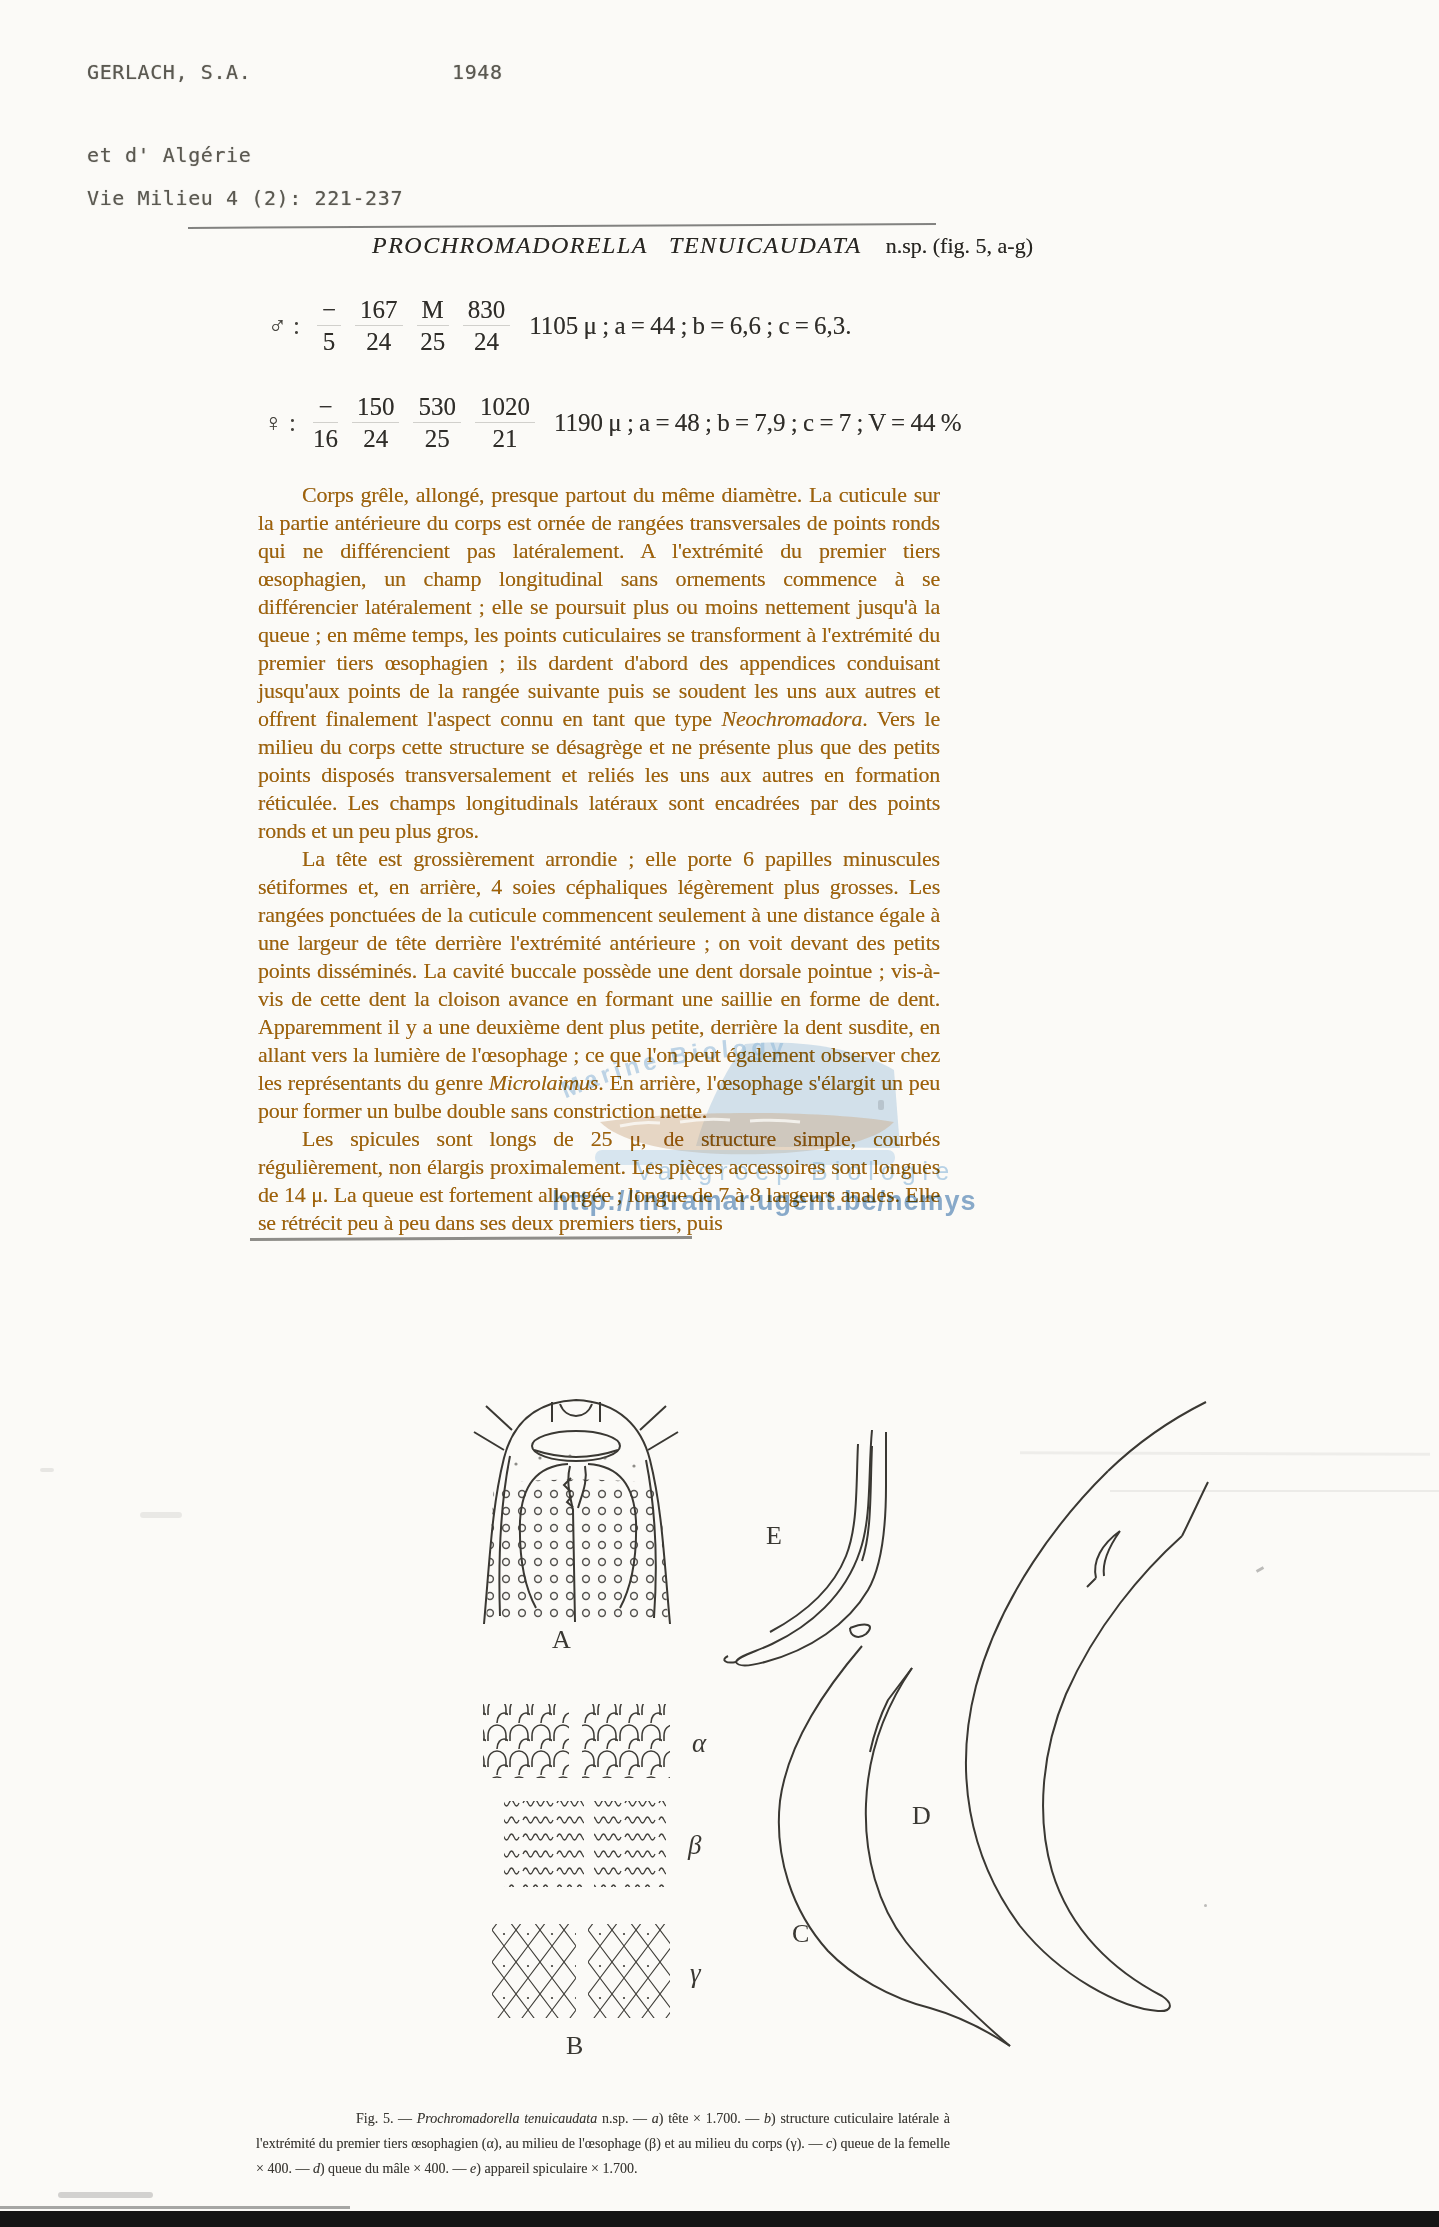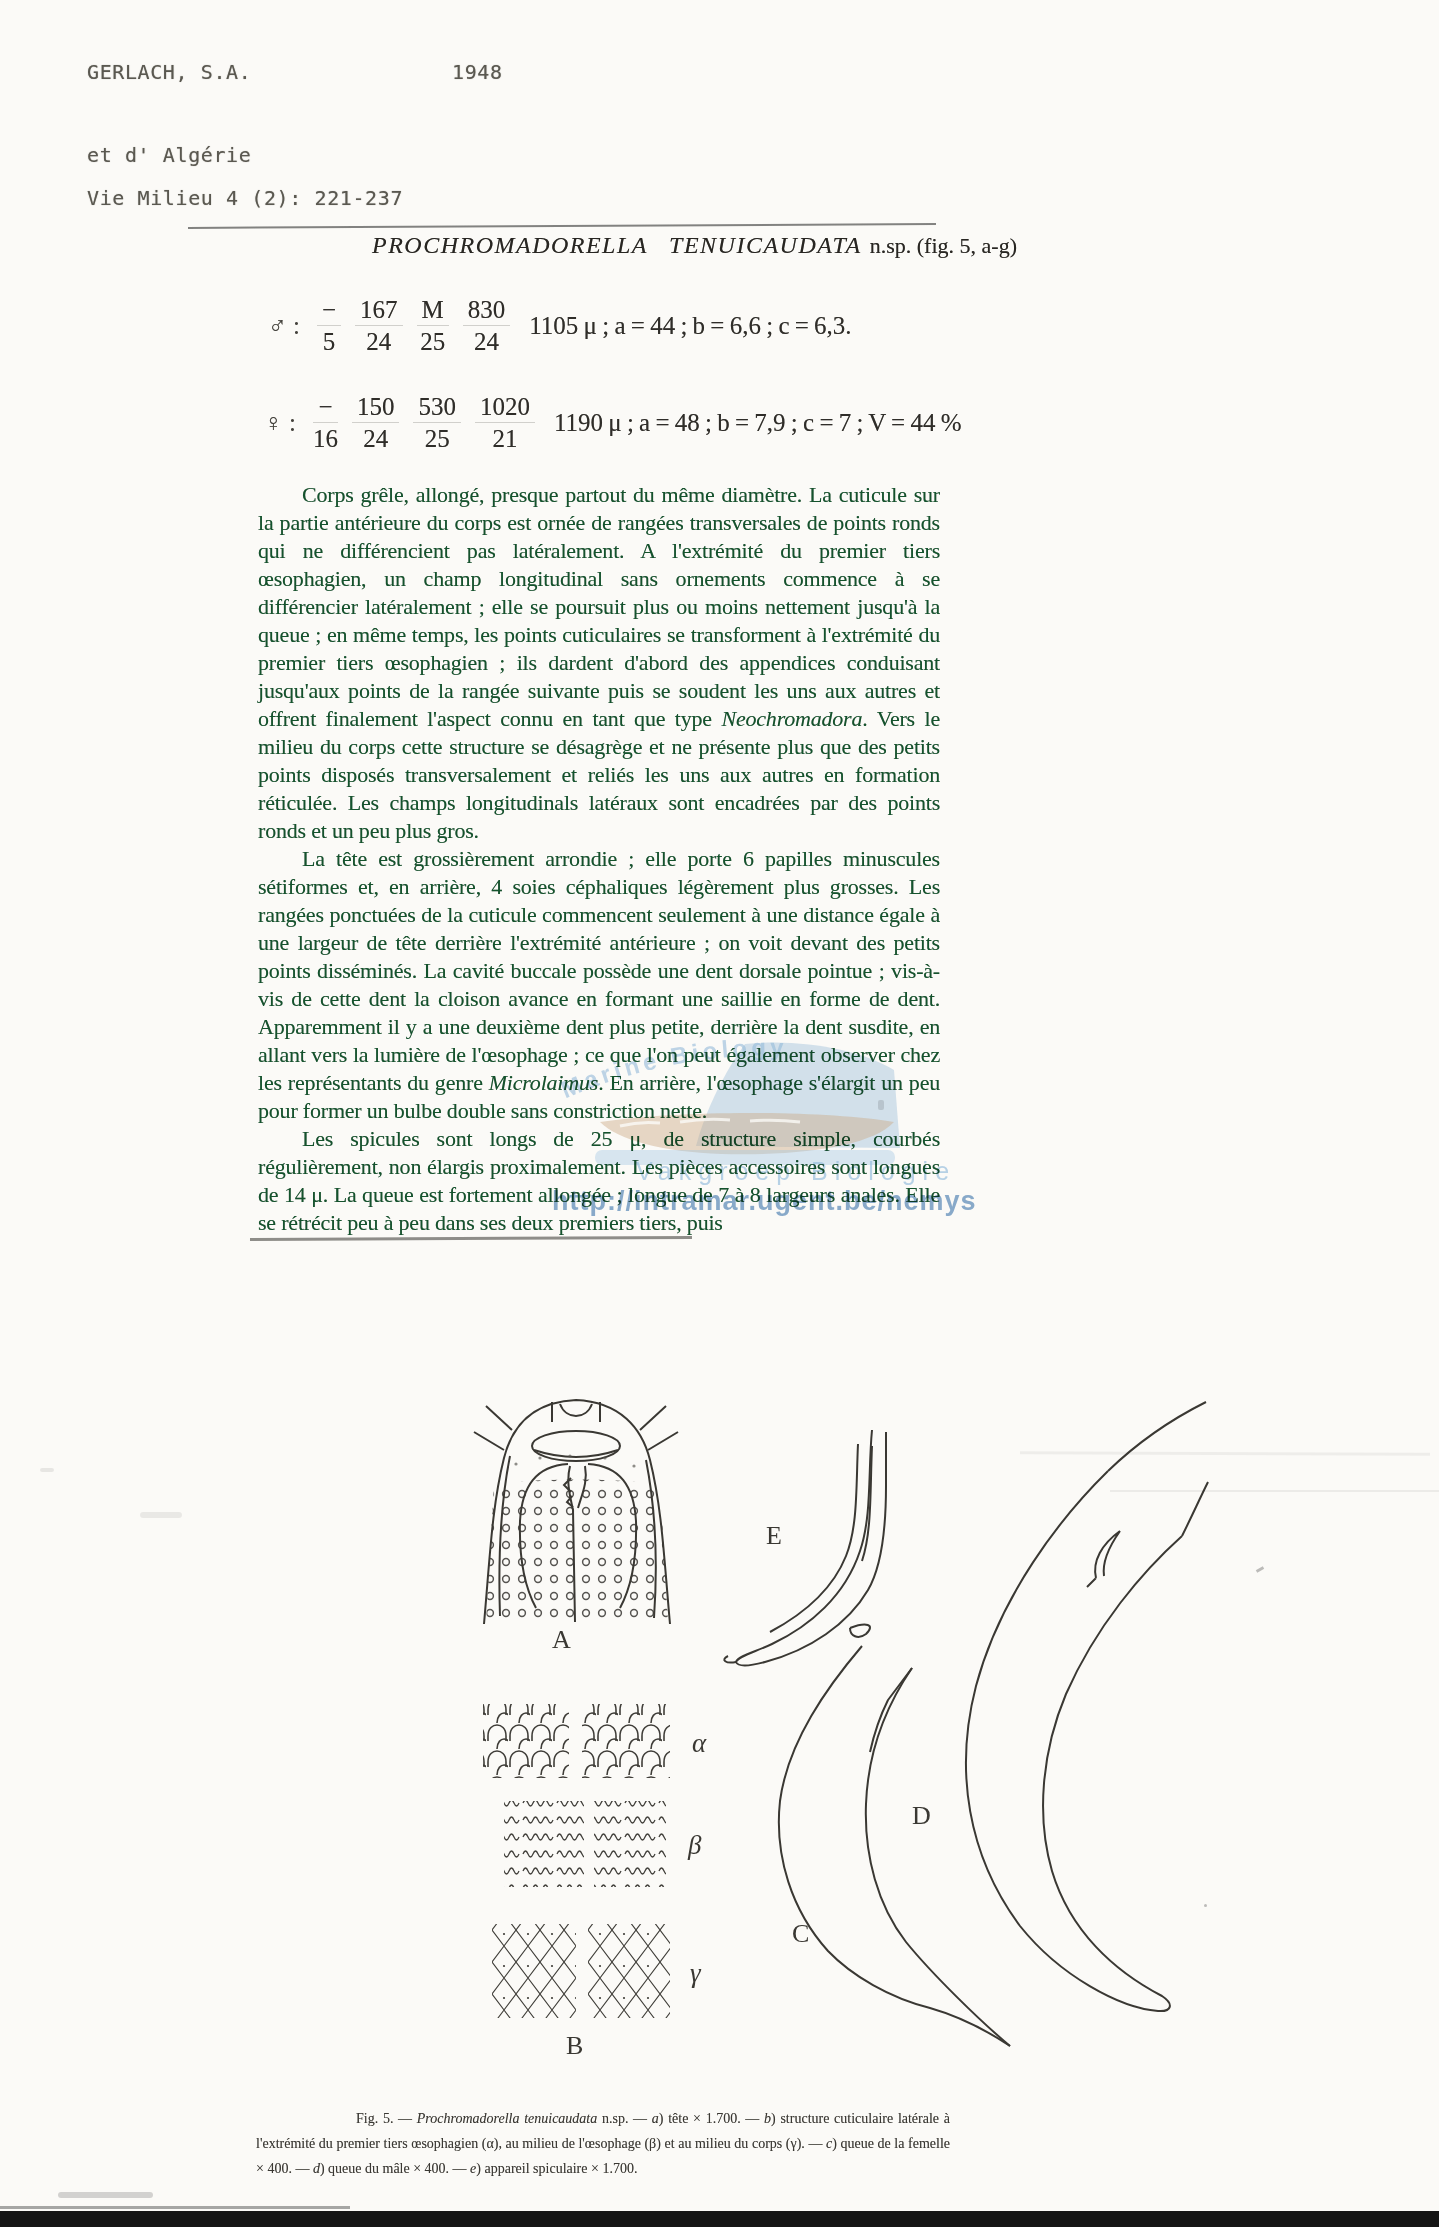--- a/index.html
+++ b/index.html
@@ -28,39 +28,39 @@
   .journal{left:87px;top:186px;}
   .rule{
     position:absolute;left:188px;top:225px;width:748px;height:2px;
     background:rgba(90,90,88,.75);transform:rotate(-0.3deg);
   }
   .title{
     position:absolute;left:372px;top:232px;white-space:nowrap;
     color:#282622;text-shadow:0 0 .5px rgba(40,38,34,.5);
   }
   .title .sp{font-style:italic;font-size:24px;letter-spacing:1.5px;word-spacing:14px;}
-  .title .sf{font-size:22px;margin-left:4px;}
+  .title .sf{font-size:22px;margin-left:20px;}
   
   .formula{
     position:absolute;display:flex;align-items:center;
     font-size:25px;color:#2f2d29;text-shadow:0 0 .5px rgba(47,45,41,.45);
   }
   .f-male{left:268px;top:297px;}
   .f-female{left:264px;top:394px;}
   .sexsym{font-size:25px;margin-right:10px;color:#44423c;}
   .frac{display:inline-flex;flex-direction:column;align-items:center;margin:0 7px;line-height:1.02;}
   .frac .num{padding:0 5px 2px 5px;border-bottom:1.5px solid rgba(60,58,54,.22);}
   .frac .den{padding-top:3px;}
   .fres{margin-left:12px;white-space:nowrap;word-spacing:-1px;}
   
   .bodycol{
     position:absolute;left:258px;top:481px;width:682px;
     font-size:22px;line-height:28px;text-align:justify;
     letter-spacing:-0.2px;
-    color:#14532d;text-shadow:0 0 .5px rgba(46,44,40,.4);
+    color:#a16207;text-shadow:0 0 .5px rgba(46,44,40,.4);
   }
   .bodycol p{margin:0;text-indent:44px;}
   .hand-underline{
     position:absolute;left:250px;top:1237px;width:442px;height:2.5px;
     background:rgba(70,68,64,.6);transform:rotate(-0.25deg);
   }
   
   .figsvg{position:absolute;left:420px;top:1386px;}
   .figlabel{font-family:"Liberation Serif","DejaVu Serif",serif;font-size:26px;fill:#3a3833;}
   .figgreek{font-family:"Liberation Serif","DejaVu Serif",serif;font-style:italic;font-size:27px;fill:#3a3833;}

